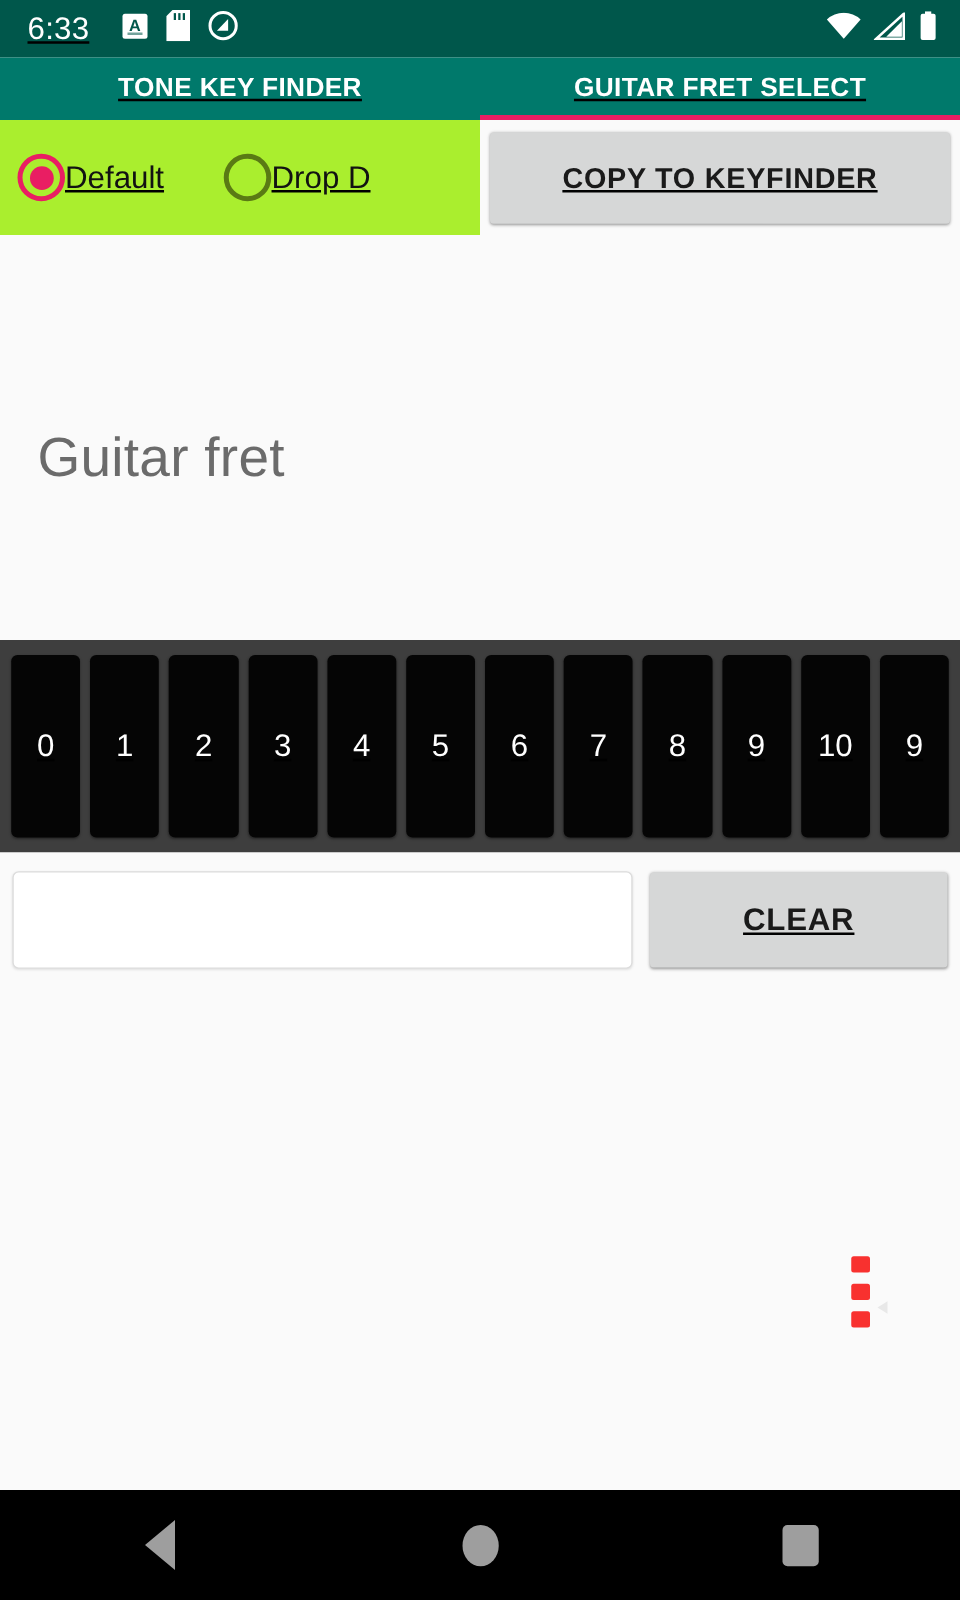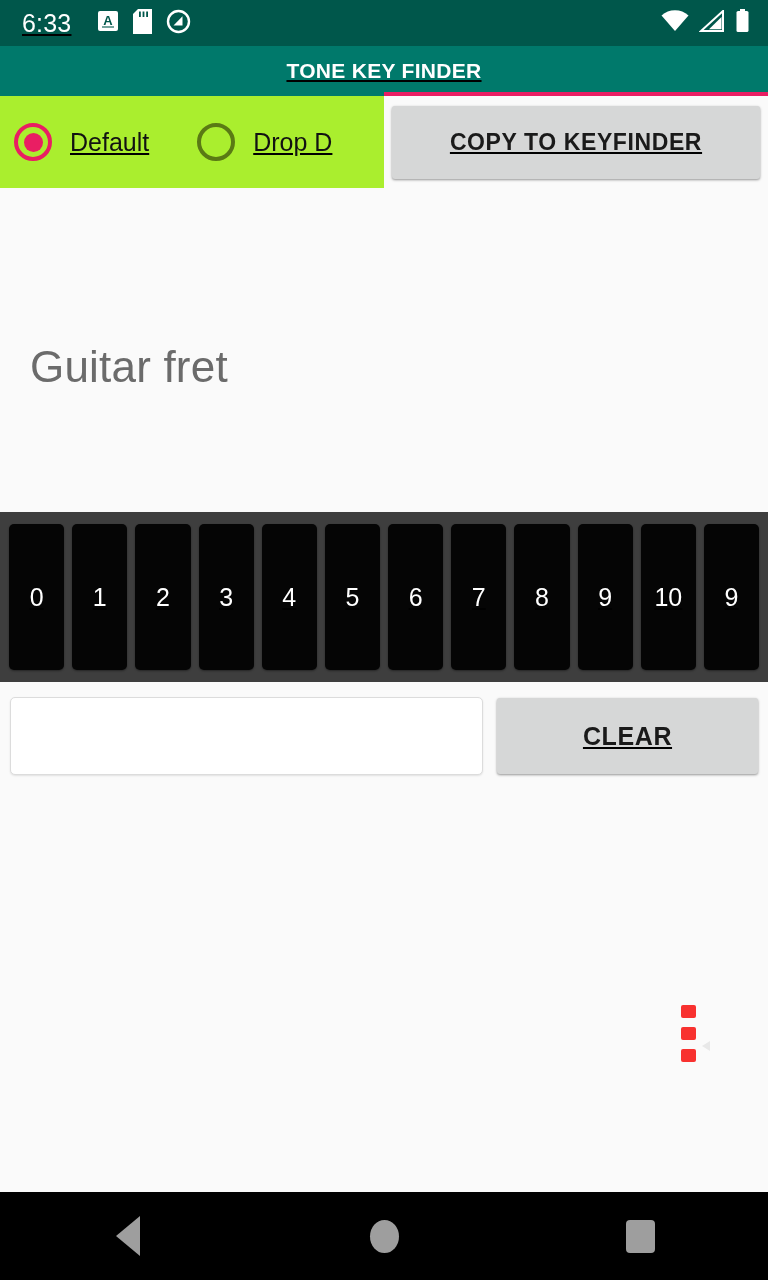--- a/index.html
+++ b/index.html
@@ -46,21 +46,21 @@
   }
   .radio-opt { display:flex; align-items:center; cursor:pointer; user-select:none; }
   .radio-opt.first { margin-right:48px; }
   .radio-ring {
     width:38px; height:38px; border-radius:50%; position:relative;
     display:flex; align-items:center; justify-content:center; flex:0 0 38px;
   }
   .radio-ring.checked { border:4px solid #e91e63; }
   .radio-ring.unchecked { border:4px solid #5a7a14; }
   .radio-dot { width:19px; height:19px; border-radius:50%; background:#e91e63; }
-  .radio-label { font-size:25px; color:#121212; margin-left:18px; white-space:nowrap; }
+  .radio-label { font-size:25px; color:#121212; margin-left:0; white-space:nowrap; }
 
   .copy-btn-wrap { flex:1 1 auto; display:flex; align-items:center; justify-content:center; padding:0 8px; }
   .mat-btn {
     background:#d6d7d7; color:#1a1a1a; border:none; border-radius:3px;
     font-family:"Liberation Sans", sans-serif; font-weight:bold; letter-spacing:.6px;
     box-shadow:0 1px 3px rgba(0,0,0,.26), 0 1px 2px rgba(0,0,0,.18);
     cursor:pointer; user-select:none;
   }
   .copy-btn { width:100%; height:73px; font-size:23px; }
 
@@ -92,21 +92,21 @@
     flex:0 0 108px; display:flex; align-items:center;
     padding:0 10px; gap:14px; background:#fafafa;
   }
   .fret-input {
     flex:1 1 auto; height:78px; background:#ffffff;
     border:1px solid #dcdcdc; border-radius:5px;
     font-family:"Liberation Sans", sans-serif; font-size:24px; color:#111;
     padding:0 16px; outline:none;
     box-shadow:0 1px 2px rgba(0,0,0,.10);
   }
-  .clear-btn { width:261px; height:76px; font-size:25px; }
+  .clear-btn { width:238px; height:76px; font-size:25px; }
 
   
   .filler { flex:1 1 auto; position:relative; background:#fafafa; }
   .red-dots {
     position:absolute; right:72px; bottom:130px;
     display:flex; flex-direction:column; gap:9px;
   }
   .red-dot { width:15px; height:13px; background:#f8312f; border-radius:2px; }
   .tiny-mark {
     position:absolute; right:58px; bottom:141px;
@@ -172,20 +172,21 @@
         <svg width="15" height="24" viewBox="0 0 15 24">
             <rect x="5" y="0" width="5" height="2.6" fill="#fff"></rect>
             <rect x="1.5" y="2" width="12" height="21" rx="1.6" fill="#fff"></rect>
           </svg>
       </span>
     </div>
   </div>
 
   <div class="tabbar">
     <div class="tab">TONE KEY FINDER</div>
+    <div class="tab active">GUITAR FRET SELECT</div>
     <div class="tab-indicator"></div>
   </div>
 
   <div class="tuning-row">
     <div class="tuning-panel">
       <div class="radio-opt first">
         <span class="radio-ring checked">
           <span class="radio-dot"></span>
         </span>
         <span class="radio-label">Default</span>

